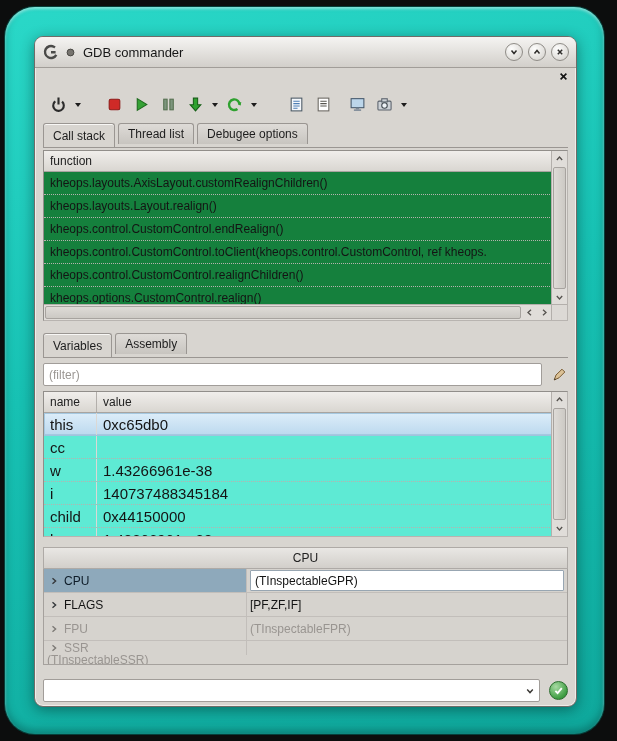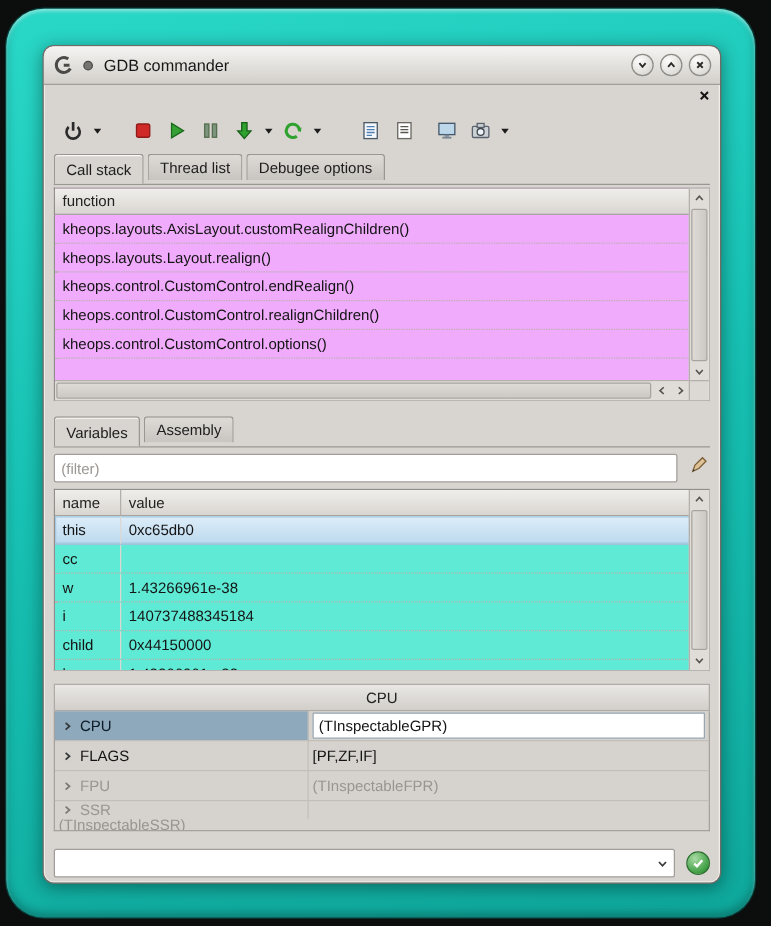--- a/index.html
+++ b/index.html
@@ -43,49 +43,49 @@
   .tab{height:20px;display:flex;align-items:center;padding:0 9px;font-size:12px;color:#1d1d1d;
     background:linear-gradient(#dedbd7,#c8c5c0);border:1px solid #9a9692;border-bottom:none;
     border-radius:3px 3px 0 0;margin-right:3px;}
   .tab.active{height:23px;background:#d8d5d0;margin-bottom:-1px;box-shadow:inset 0 1px 0 #f8f7f5;}
   .tabs.mid{margin-top:12px;}
 
   
   .panel{position:relative;margin:2px 8px 0;background:#fff;border:1px solid #918e8a;border-bottom-color:#b8b4b0;border-right-color:#b8b4b0;}
   .cs{flex:0 0 169px;height:169px;}
   .vars{flex:0 0 144px;height:144px;}
-  .cs-main{position:absolute;left:0;top:0;right:15px;bottom:15px;overflow:hidden;background:#f0abfc;}
+  .cs-main{position:absolute;left:0;top:0;right:15px;bottom:15px;overflow:hidden;background:#15803d;}
   .vars-main{position:absolute;left:0;top:0;right:15px;bottom:0;overflow:hidden;background:#5eead4;}
 
   .listhead{height:20px;background:linear-gradient(#f0eeeb,#d9d6d1);border-bottom:1px solid #a8a4a0;
     display:flex;align-items:center;font-size:12px;color:#222;}
   .listhead .hc1{width:46px;padding-left:6px;height:100%;display:flex;align-items:center;border-right:1px solid #b3afab;}
   .listhead .hc2{flex:1;padding-left:6px;}
   .listhead.single{padding-left:6px;}
 
   .csrow{height:22px;display:flex;align-items:center;padding:0 6px;font-size:12px;color:#141414;
     border-bottom:1px dotted #b6b2ae;white-space:nowrap;overflow:hidden;}
 
-  .vrow{display:flex;height:22px;border-bottom:1px dotted #b6b2ae;font-size:12px;color:#141414;align-items:stretch;}
+  .vrow{display:flex;height:22px;border-bottom:1px dotted #b6b2ae;font-size:15px;color:#141414;align-items:stretch;}
   .vc1{width:46px;border-right:1px solid #dbd8d4;display:flex;align-items:center;padding-left:6px;}
   .vc2{flex:1;display:flex;align-items:center;padding-left:6px;white-space:nowrap;overflow:hidden;}
   .vrow.sel{background:linear-gradient(#ddedf9,#bcd9ee);border-bottom:1px solid #9fc4dd;box-shadow:inset 0 0 0 1px #a5c8e0;}
 
   
   .vscroll{position:absolute;right:0;top:0;width:15px;border-left:1px solid #b3afab;background:#e0ddd9;display:flex;flex-direction:column;}
   .cs .vscroll{bottom:15px;}
   .vars .vscroll{bottom:0;}
   .hscroll{position:absolute;left:0;right:15px;bottom:0;height:15px;border-top:1px solid #b3afab;background:#e0ddd9;display:flex;}
   .scorner{position:absolute;right:0;bottom:0;width:15px;height:15px;background:#dcd9d5;border-left:1px solid #b3afab;border-top:1px solid #b3afab;}
   .sbtn{flex:0 0 15px;width:15px;height:15px;display:flex;align-items:center;justify-content:center;background:#e0ddd9;border:none;padding:0;}
   .sthumb{flex:1;background:linear-gradient(90deg,#dedbd7,#ccc9c4);border:1px solid #a7a39f;border-radius:2px;margin:1px;}
   .hscroll .sthumb{background:linear-gradient(#dedbd7,#ccc9c4);}
 
   
-  .filterrow{flex:0 0 23px;display:flex;gap:8px;margin:5px 8px 3px;}
+  .filterrow{flex:0 0 23px;display:flex;align-items:center;gap:8px;margin:5px 8px 3px;}
   .filter{flex:1;height:21px;border:1px solid #a19d99;background:#fff;border-radius:2px;padding:0 5px;
     font:12px "Liberation Sans","DejaVu Sans",sans-serif;color:#333;outline:none;}
   .filter::placeholder{color:#9b9793;opacity:1;}
   .fic{width:18px;height:18px;border:none;background:transparent;padding:0;display:flex;align-items:center;justify-content:center;}
 
   
   .cpuhead{flex:0 0 20px;margin:10px 8px 0;background:linear-gradient(#e9e7e4,#d2cfca);border:1px solid #aeaaa6;
     display:flex;align-items:center;justify-content:center;font-size:12px;color:#222;}
   .cpugrid{margin:0 8px;border:1px solid #a5a19d;border-top:none;background:#d6d3ce;}
   .cpurow{display:flex;height:23px;border-bottom:1px solid #c2beba;align-items:stretch;}
@@ -238,22 +238,23 @@
         <div class="tab">Thread list</div>
         <div class="tab">Debugee options</div>
       </div>
 
       <div class="panel cs">
         <div class="cs-main">
           <div class="listhead single">function</div>
           <div class="csrow">kheops.layouts.AxisLayout.customRealignChildren()</div>
           <div class="csrow">kheops.layouts.Layout.realign()</div>
           <div class="csrow">kheops.control.CustomControl.endRealign()</div>
+          <div class="csrow">kheops.control.CustomControl.toClient(kheops.control.CustomControl, ref kheops.</div>
           <div class="csrow">kheops.control.CustomControl.realignChildren()</div>
-          <div class="csrow">kheops.control.CustomControl.options()</div>
+          <div class="csrow">kheops.options.CustomControl.realign()</div>
         </div>
         <div class="vscroll">
           <button class="sbtn">
               <svg width="9" height="9" viewBox="0 0 9 9">
                 <path d="M1.8 6 L4.5 3 L7.2 6" fill="none" stroke="#55524e" stroke-width="1.3"></path>
               </svg>
             </button>
           <div class="sthumb"></div>
           <button class="sbtn">
               <svg width="9" height="9" viewBox="0 0 9 9">

